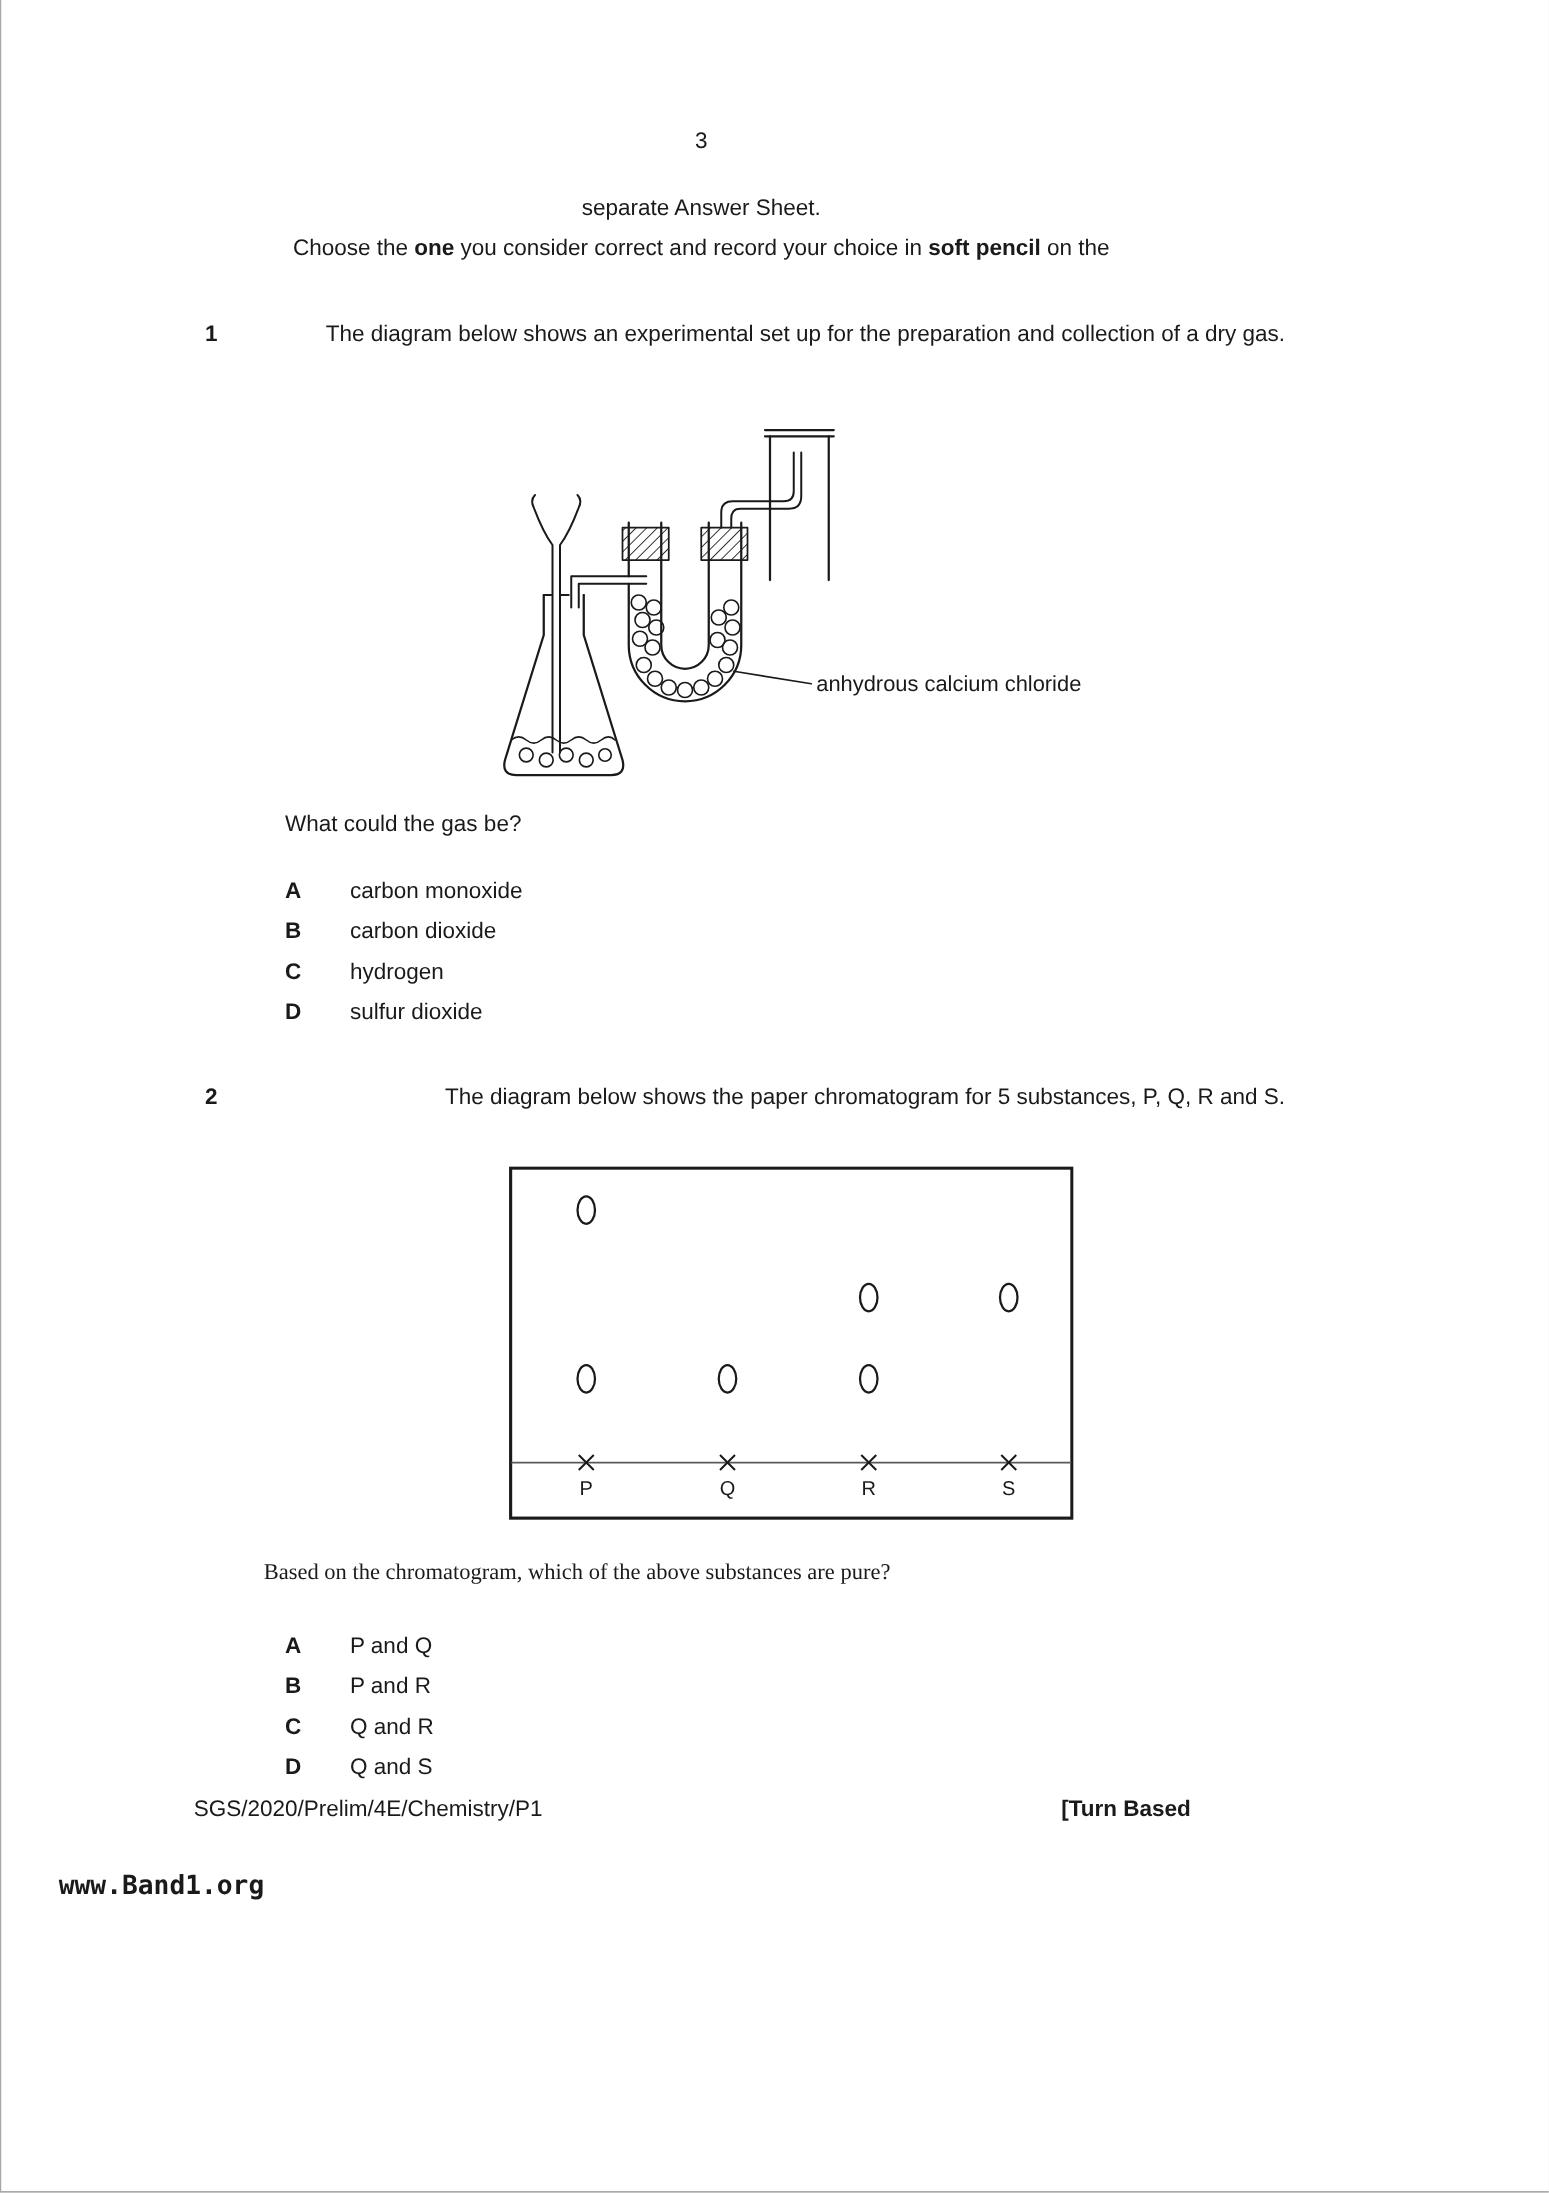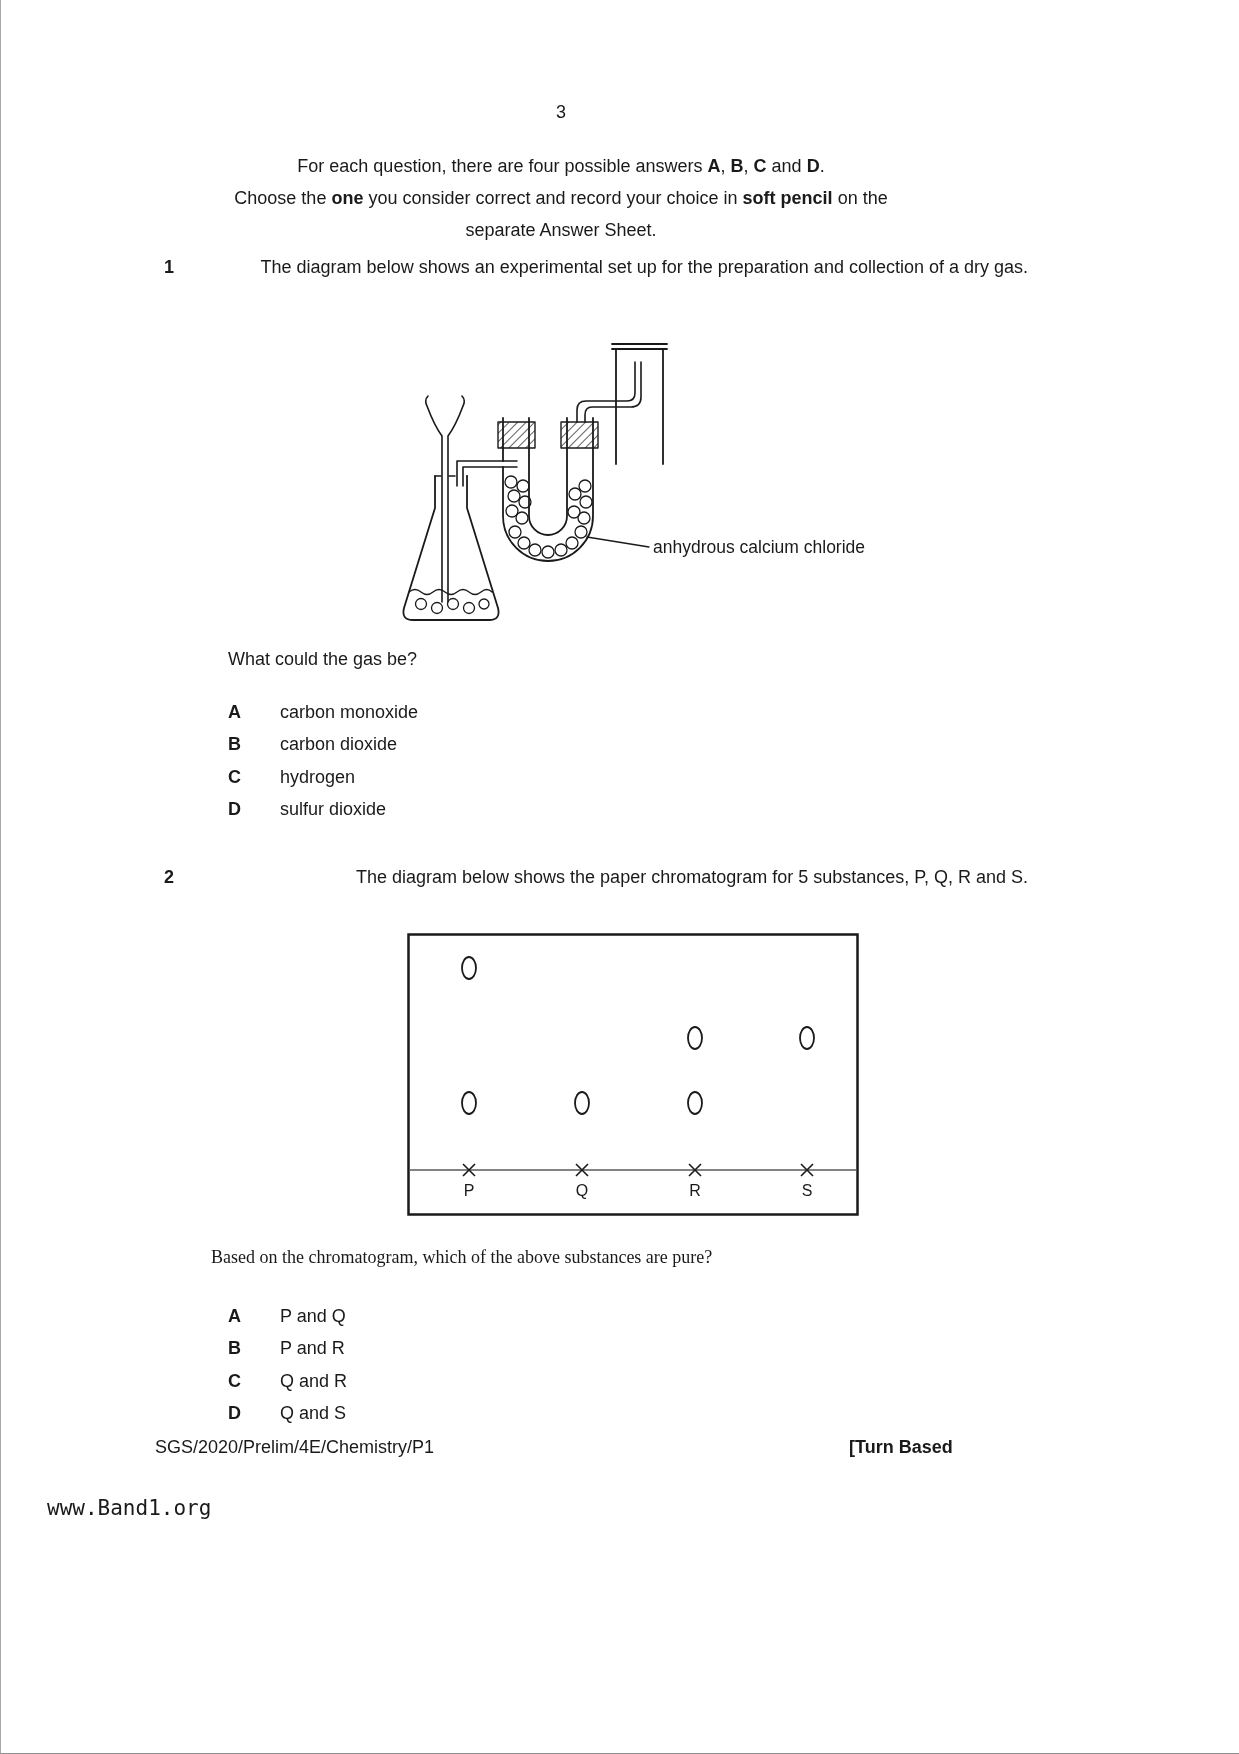--- a/index.html
+++ b/index.html
@@ -27,33 +27,32 @@
   #q1-prompt { top: 643px; left: 227px; line-height: 32px; }
   .options { display: flex; flex-direction: column; }
   #q1-options { top: 696px; left: 227px; }
   #q2-options { top: 1300px; left: 227px; }
   .option { display: flex; height: 32.5px; align-items: center; }
   .opt-letter { width: 52px; font-weight: 700; }
   #chromatogram-wrap { top: 933px; left: 406px; }
   #q2-prompt { top: 1241px; left: 210px; line-height: 32px; font-family: Liberation Serif, serif; }
   #footer-ref { top: 1437px; left: 154px; }
   #turn-over { top: 1437px; left: 848px; font-weight: 700; }
-  #watermark { top: 1496px; left: 46px; font-family: "DejaVu Sans Mono", monospace; font-weight: 400; font-size: 21px; }
+  #watermark { top: 1496px; left: 46px; font-family: "DejaVu Sans Mono", monospace; font-weight: 700; font-size: 21px; }
   svg { display: block; }
   svg text { font-family: "Liberation Sans", sans-serif; fill: #1a1a1a; }
 </style>
 </head>
 <body>
 
 <div id="page-number" class="abs">3</div>
 
 <div id="instructions" class="abs">
-  <div><span>For each question, there are four possible answers </span><b>A</b><span>, </span><b>B</b><span>, </span><b>C</b><span> and </span><b>D</b><span>.</span></div>
+  <div>separate Answer Sheet.</div>
   <div><span>Choose the </span><b>one</b><span> you consider correct and record your choice in </span><b>soft pencil</b><span> on the</span></div>
-  <div>separate Answer Sheet.</div>
 </div>
 
 <div id="q1-row" class="abs q-row">
   <div class="q-num">1</div>
   <div class="q-text">The diagram below shows an experimental set up for the preparation and collection of a dry gas.</div>
 </div>
 
 <div id="apparatus-wrap" class="abs">
   <svg width="520" height="300" viewBox="0 0 520 300">
     <defs>

